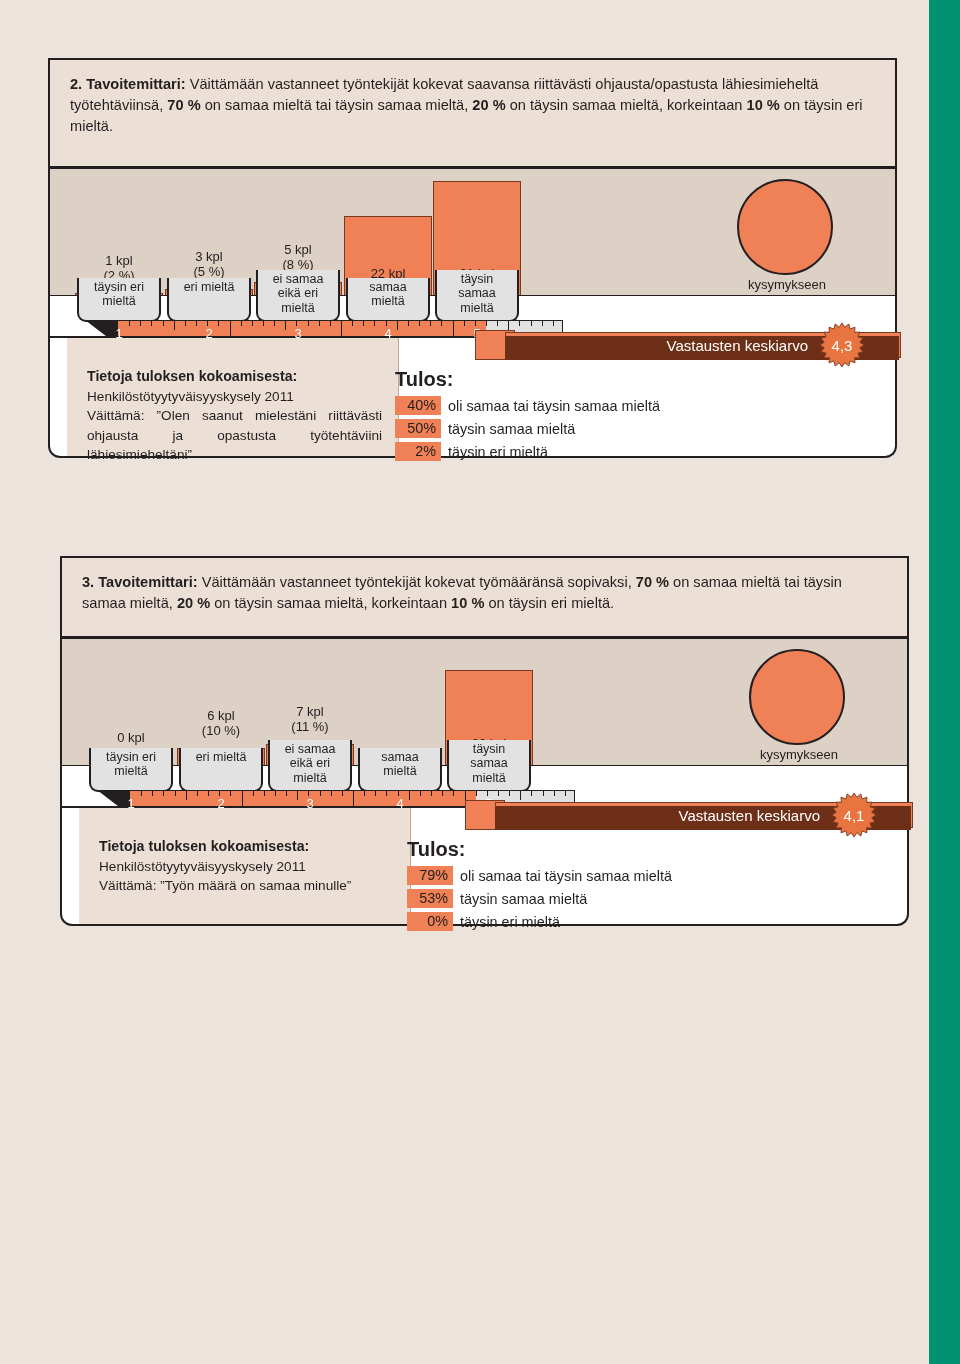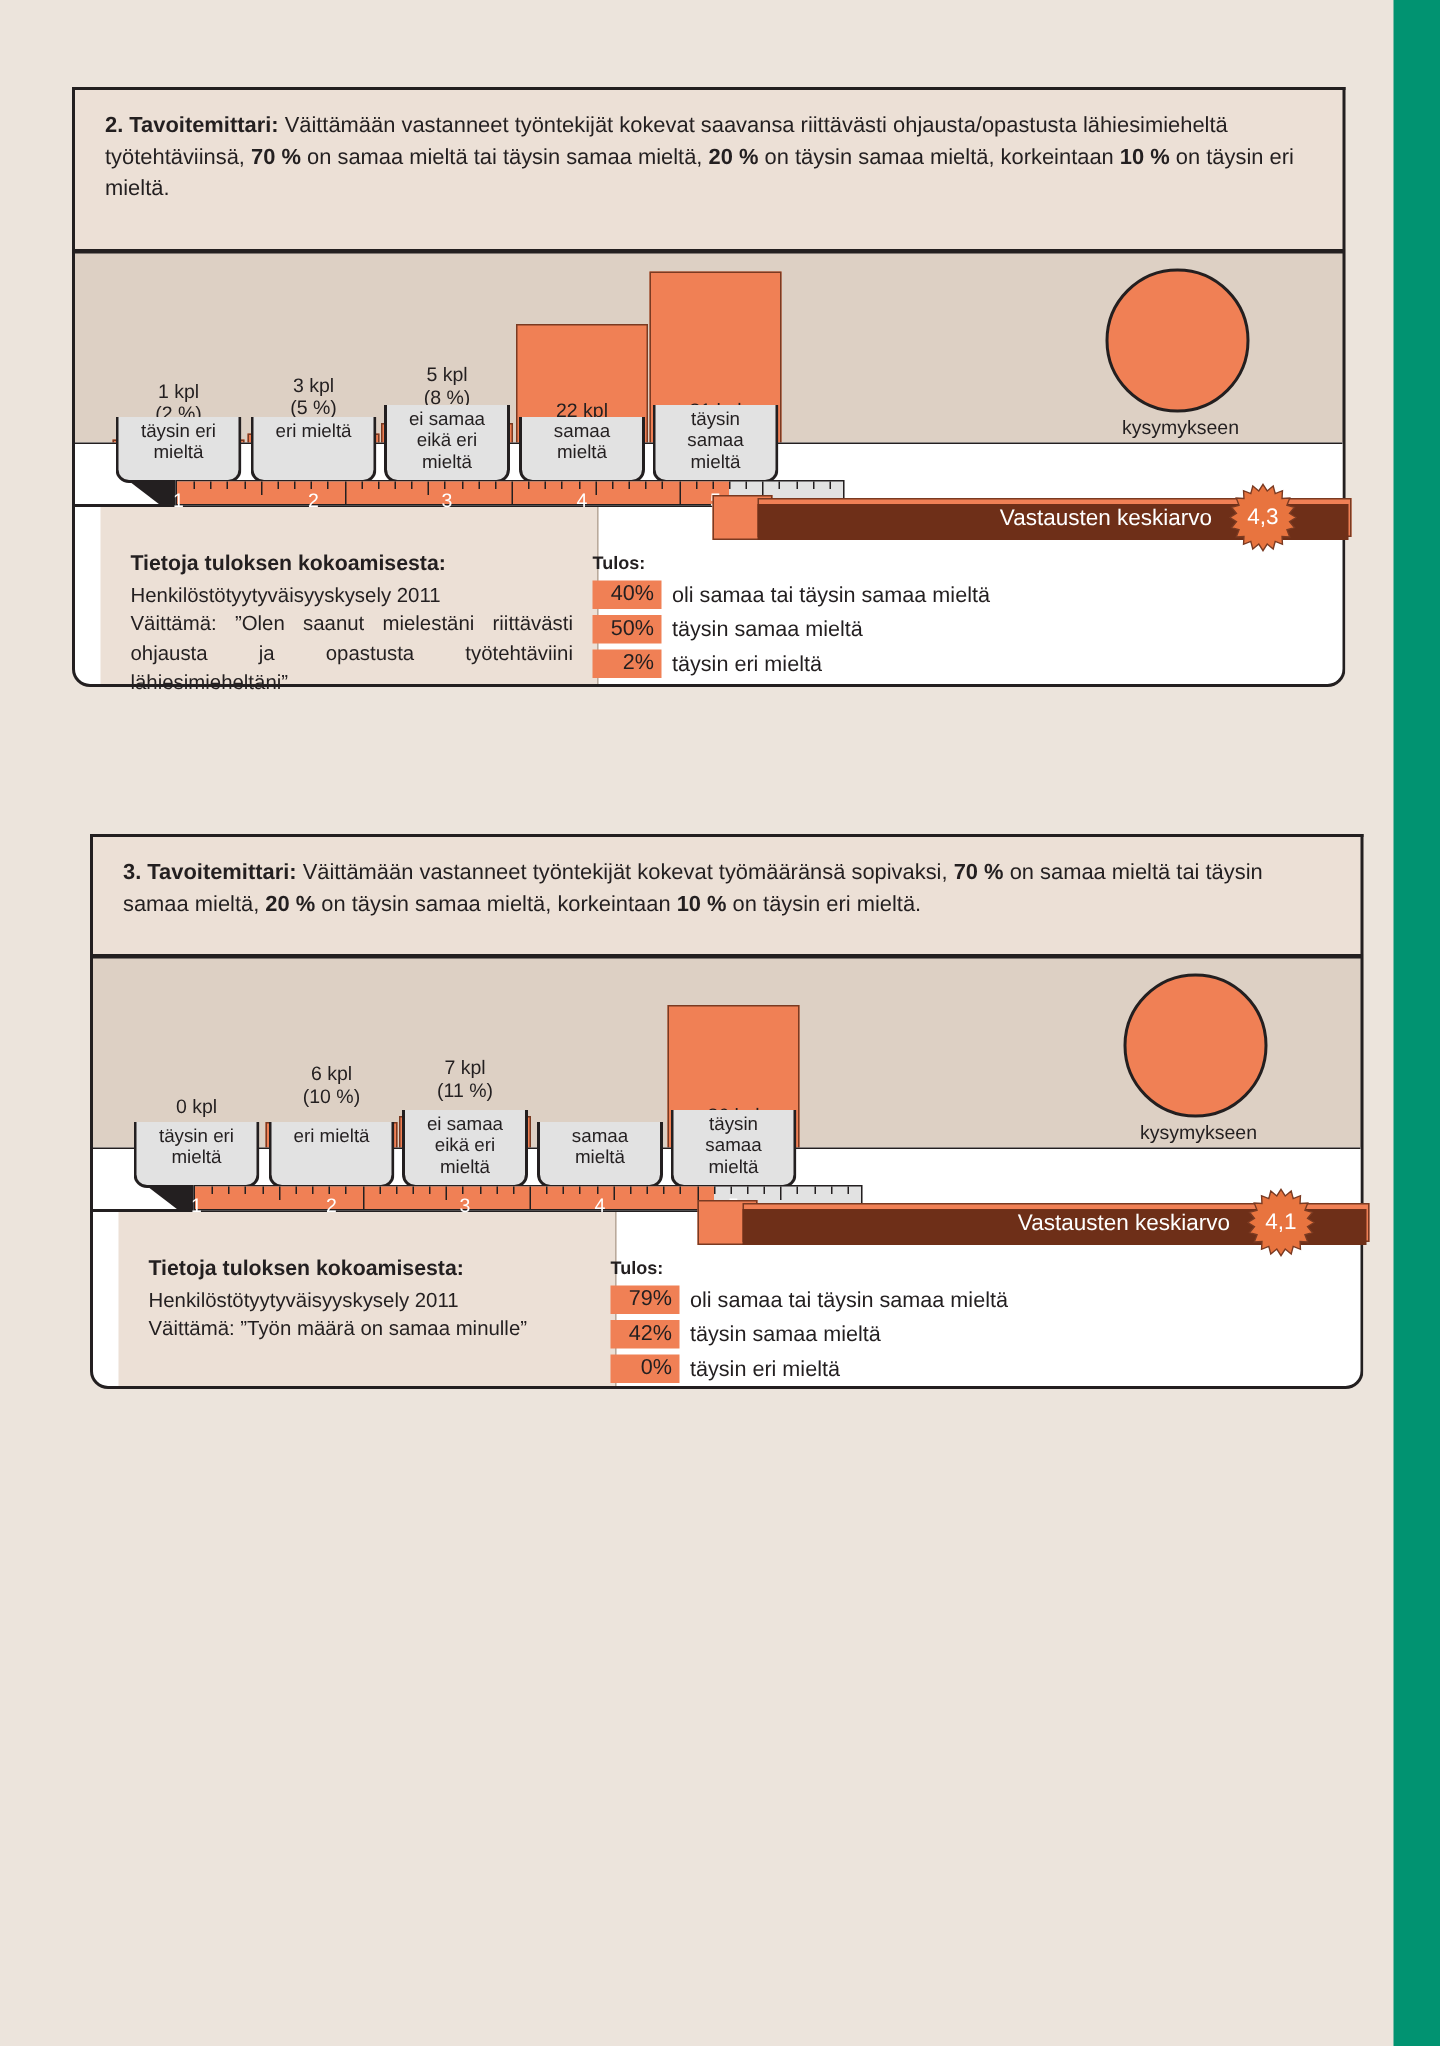--- a/index.html
+++ b/index.html
@@ -151,21 +151,21 @@
   }
   .res-left h4{
     margin:0 0 3px 0;font-size:14.2px;font-weight:bold;color:#231f20;
   }
   .res-left p{margin:0;font-size:13.6px;line-height:1.42;color:#231f20;}
   .res-left p.just{text-align:justify;}
   .res-right{
     position:absolute;left:333px;right:0;top:0;bottom:0;
     padding:30px 0 0 12px;box-sizing:border-box;
   }
-  .res-right h4{margin:0 0 5px 0;font-size:12px;font-weight:bold;color:#231f20;}
+  .res-right h4{margin:0 0 5px 0;font-size:20px;font-weight:bold;color:#231f20;}
   .res-row{display:flex;align-items:center;margin-bottom:4px;}
   .res-pct{
     background:#f08055;color:#231f20;
     width:46px;text-align:right;padding:1px 5px 2px 4px;
     font-size:14.4px;box-sizing:border-box;margin-right:7px;
   }
   .res-txt{font-size:14.4px;color:#231f20;}
   
   .banner{
     position:absolute;height:26px;
@@ -389,21 +389,21 @@
           <p class="">Henkilöstötyytyväisyyskysely 2011</p>
           <p class="">Väittämä: ”Työn määrä on samaa minulle”</p>
         </div>
         <div class="res-right">
           <h4>Tulos:</h4>
           <div class="res-row">
             <span class="res-pct">79%</span>
             <span class="res-txt">oli samaa tai täysin samaa mieltä</span>
           </div>
           <div class="res-row">
-            <span class="res-pct">42%</span>
+            <span class="res-pct">53%</span>
             <span class="res-txt">täysin samaa mieltä</span>
           </div>
           <div class="res-row">
             <span class="res-pct">0%</span>
             <span class="res-txt">täysin eri mieltä</span>
           </div>
         </div>
       </div>
     </div>
   </div>

